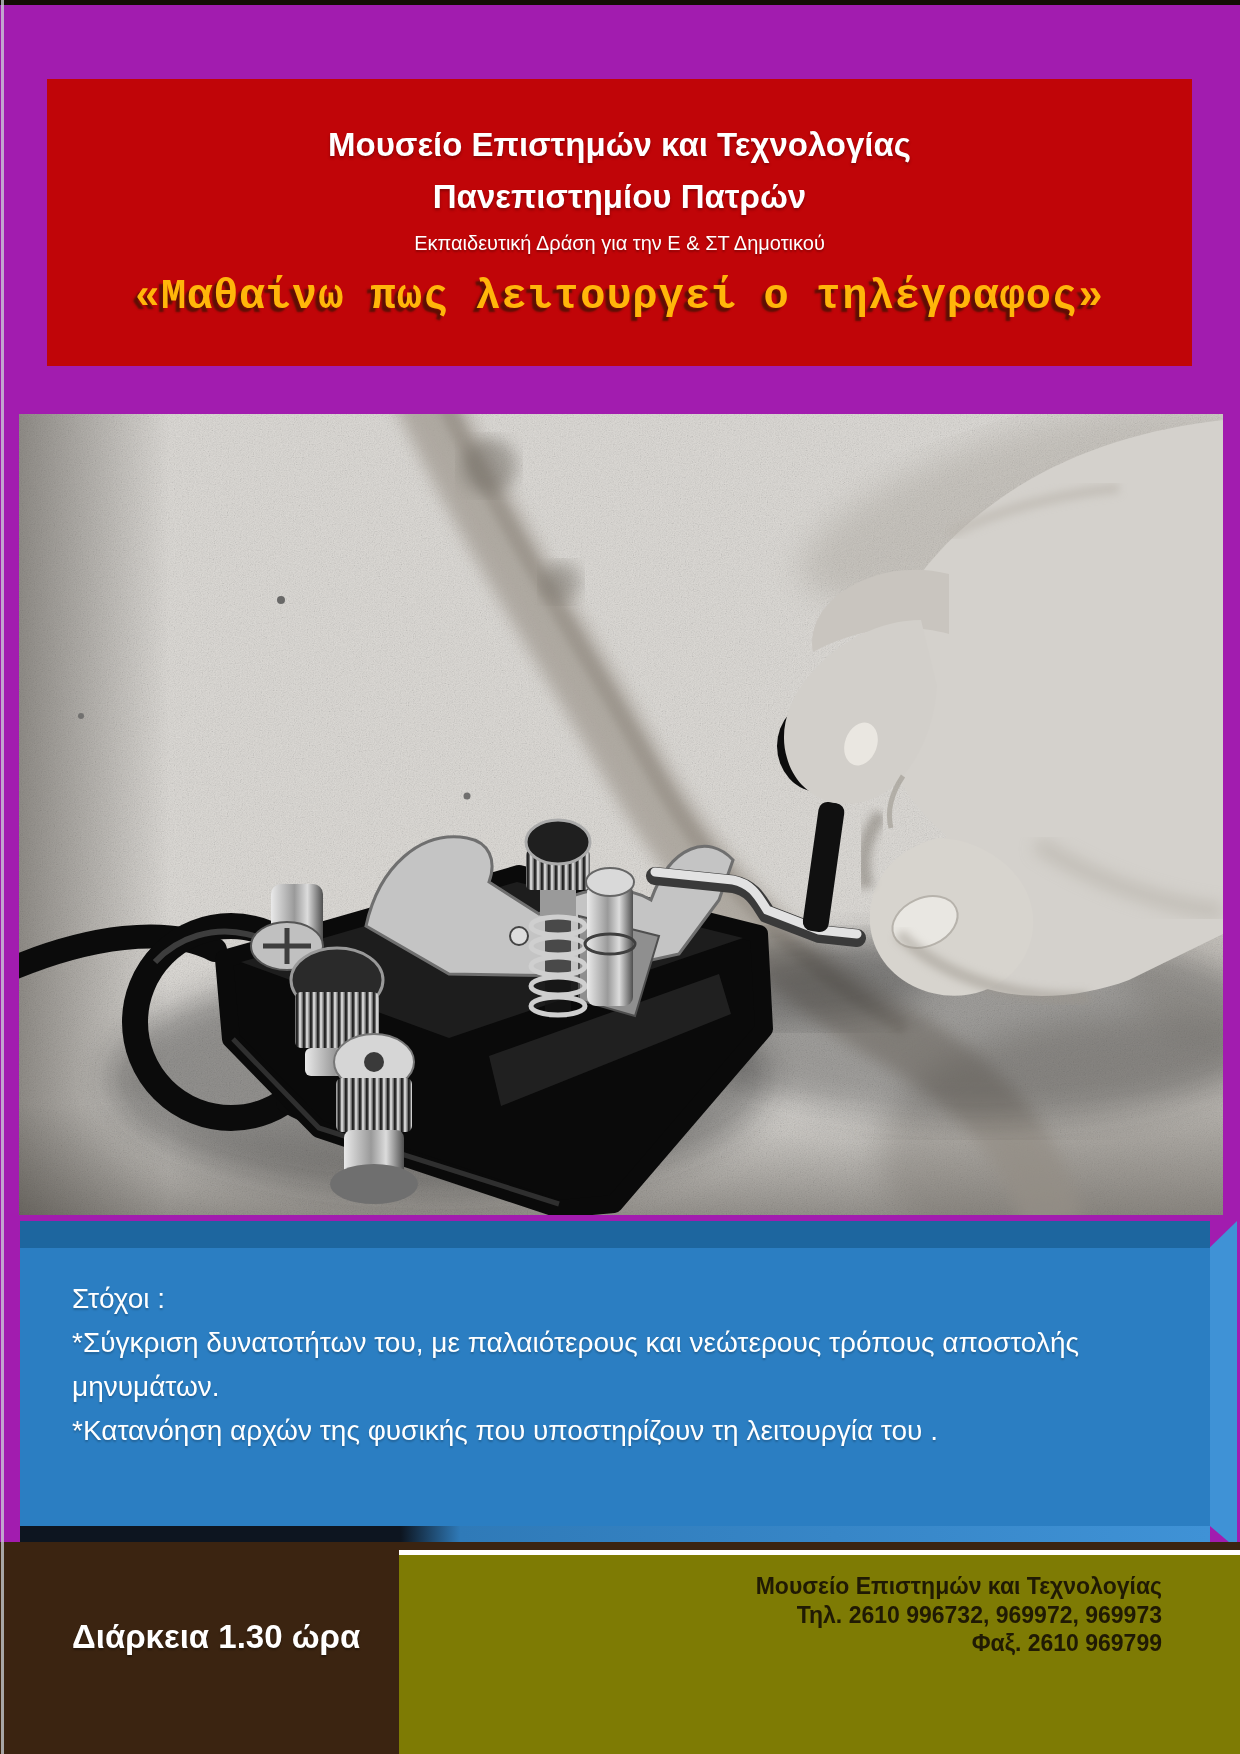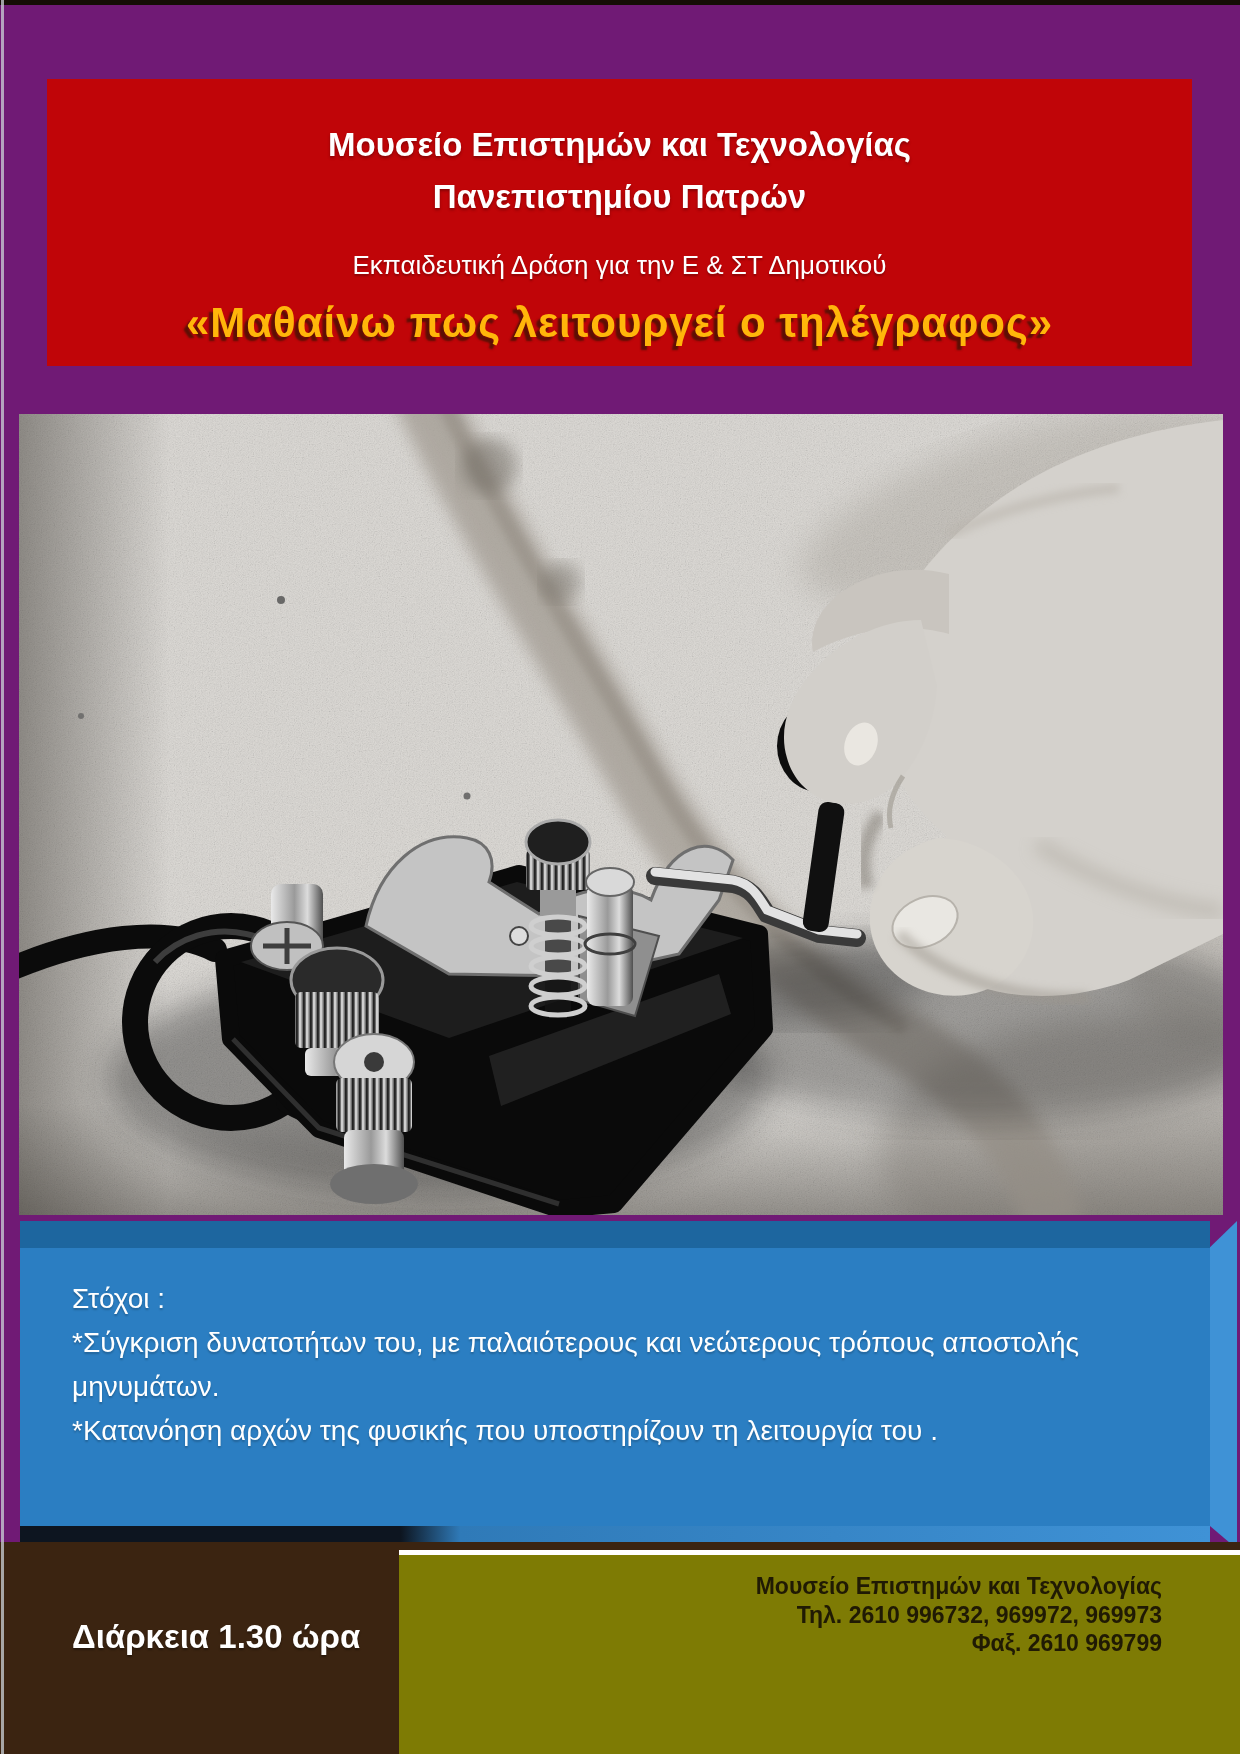--- a/index.html
+++ b/index.html
@@ -1,28 +1,28 @@
 <!DOCTYPE html>
 <html><head>
 <meta charset="utf-8">
 <style>
   html,body{margin:0;padding:0;background:#241607;}
-  .page{position:relative;width:1240px;height:1754px;background:#701a75;overflow:hidden;
+  .page{position:relative;width:1240px;height:1754px;background:#a21caf;overflow:hidden;
         font-family:"Liberation Sans", sans-serif;}
   .edge-top{position:absolute;left:0;top:0;width:100%;height:5px;background:#150D05;z-index:40;}
   .edge-left{position:absolute;left:1px;top:0;width:3px;height:100%;background:#CCD2D8;opacity:.75;z-index:40;}
 
   
   .red-box{position:absolute;left:47px;top:79px;width:1145px;height:287px;background:#C00508;
            text-align:center;color:#fff;}
   .red-box .t1{font-size:33px;font-weight:bold;line-height:52px;text-shadow:0 2px 3px rgba(0,0,0,.30);}
   .red-box .t1.first{padding-top:40px;}
-  .red-box .sub{margin-top:27px;font-size:26px;font-weight:400;text-shadow:0 2px 2px rgba(0,0,0,.28);}
+  .red-box .sub{margin-top:9px;font-size:20px;font-weight:400;text-shadow:0 2px 2px rgba(0,0,0,.28);}
   .red-box .event{margin-top:18px;font-size:42px;font-weight:bold;color:#FFB60A;letter-spacing:1px;
-                  text-shadow:-4px 4px 2px rgba(74,18,5,.85);}
+                  text-shadow:-4px 4px 2px rgba(74,18,5,.85);font-family:Liberation Mono, monospace;}
 
   
   .photo{position:absolute;left:19px;top:414px;width:1204px;height:801px;margin:0;padding:0;
          background:#DAD7D2;overflow:hidden;}
   .photo svg{display:block;}
 
   
   .goals{position:absolute;left:20px;top:1215px;width:1217px;height:240px;}
   .goals .face{position:absolute;left:0;top:6px;width:1190px;height:320px;background:#2B7EC2;border-top:1px solid #10354f;}
   .goals .band-top{position:absolute;left:0;top:6px;width:1190px;height:27px;background:#1D669F;}

